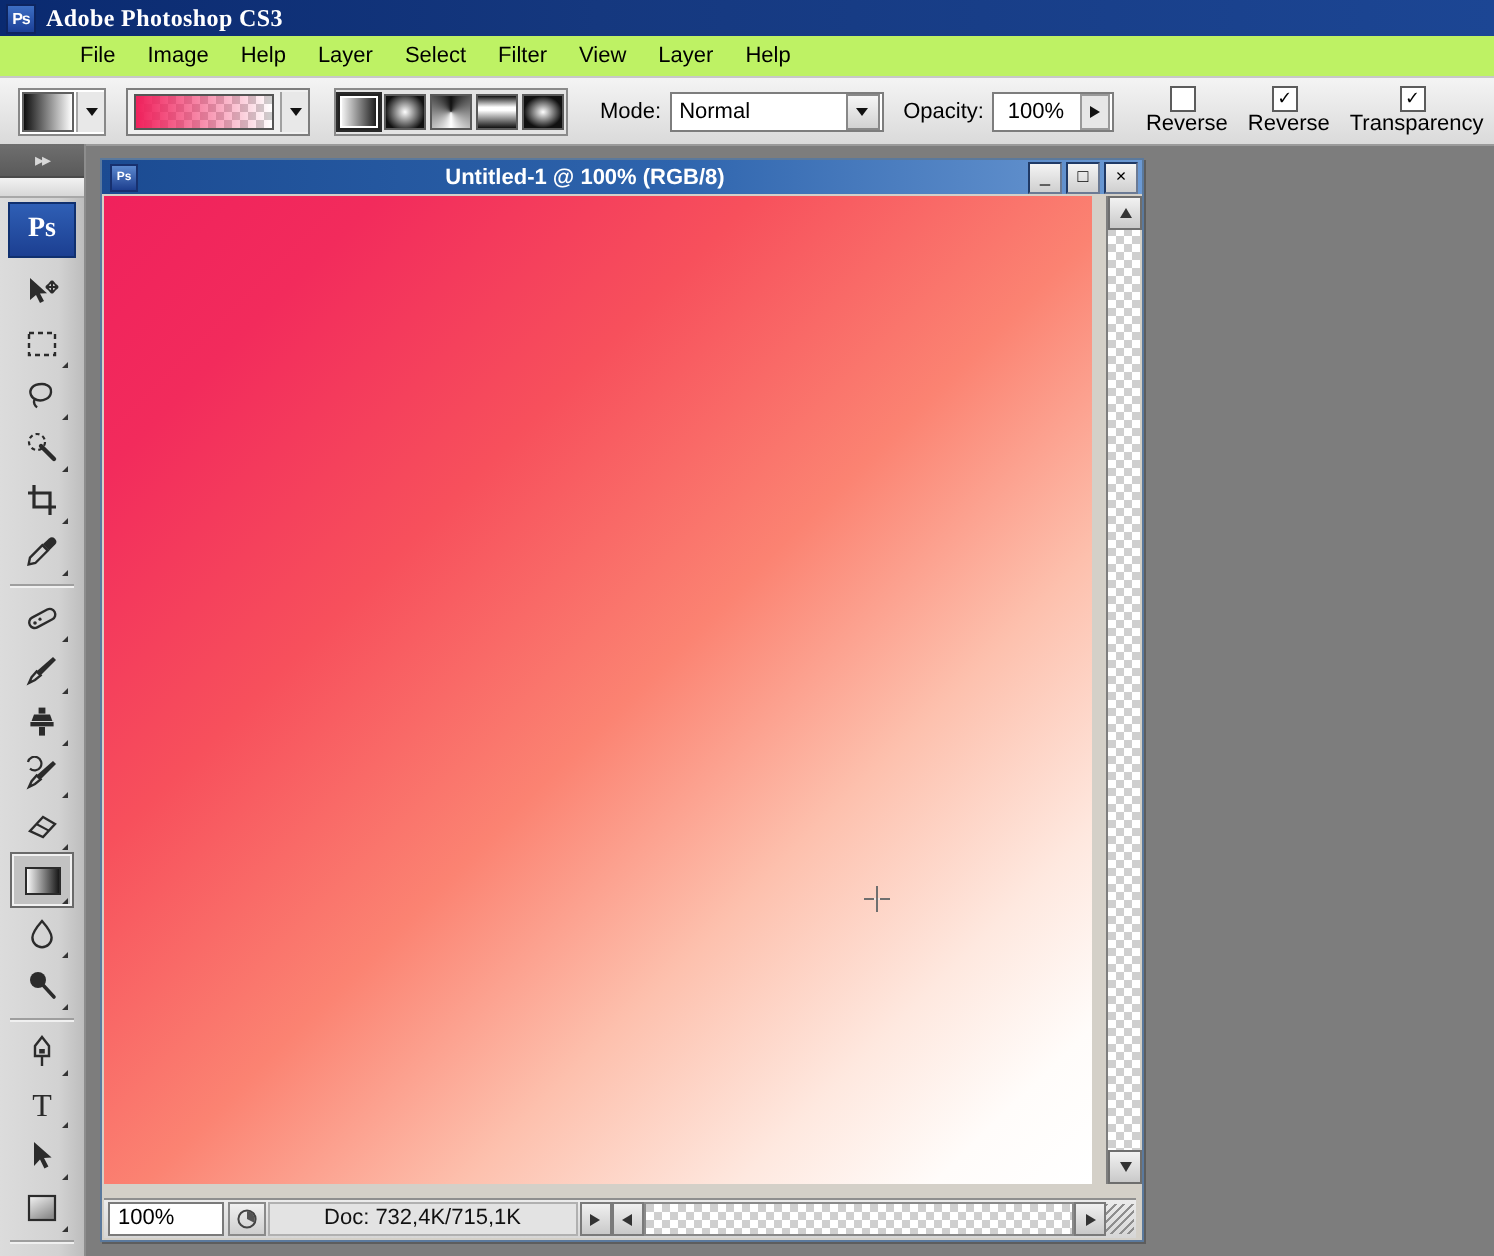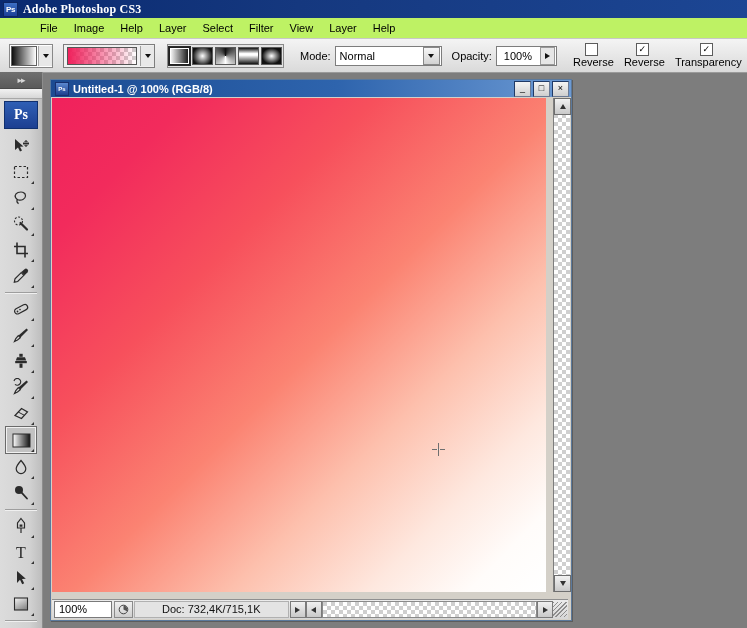--- a/index.html
+++ b/index.html
@@ -191,21 +191,21 @@
   
   #docwin {
     position: absolute; left: 50px; top: 79px; width: 520px; height: 540px;
     background: #d4d0c8;
     border: 1px solid #5b799c;
     box-shadow: 1px 1px 0 rgba(0,0,0,0.25);
   }
   #doc-title {
     height: 17px;
     background: linear-gradient(to right,#1b4b92 0%, #2e64ad 55%, #6c9ad4 100%);
-    display: flex; align-items: center; padding: 0 2px;
+    display: flex; align-items: center; padding: 0 2px; text-align: center;
   }
   #doc-icon {
     width: 12px; height: 12px; margin: 0 4px 0 2px;
     background: linear-gradient(to bottom,#5b88cf,#1d3f8e);
     border:1px solid #17306e; color:#fff; font-size:6px; font-weight:bold;
     display:flex;align-items:center;justify-content:center;
   }
   #doc-title-text { color:#ffffff; font-size:11px; font-weight:bold; flex:1; white-space:nowrap; }
   .win-btn {
     width: 15px; height: 14px; margin-left: 2px;

